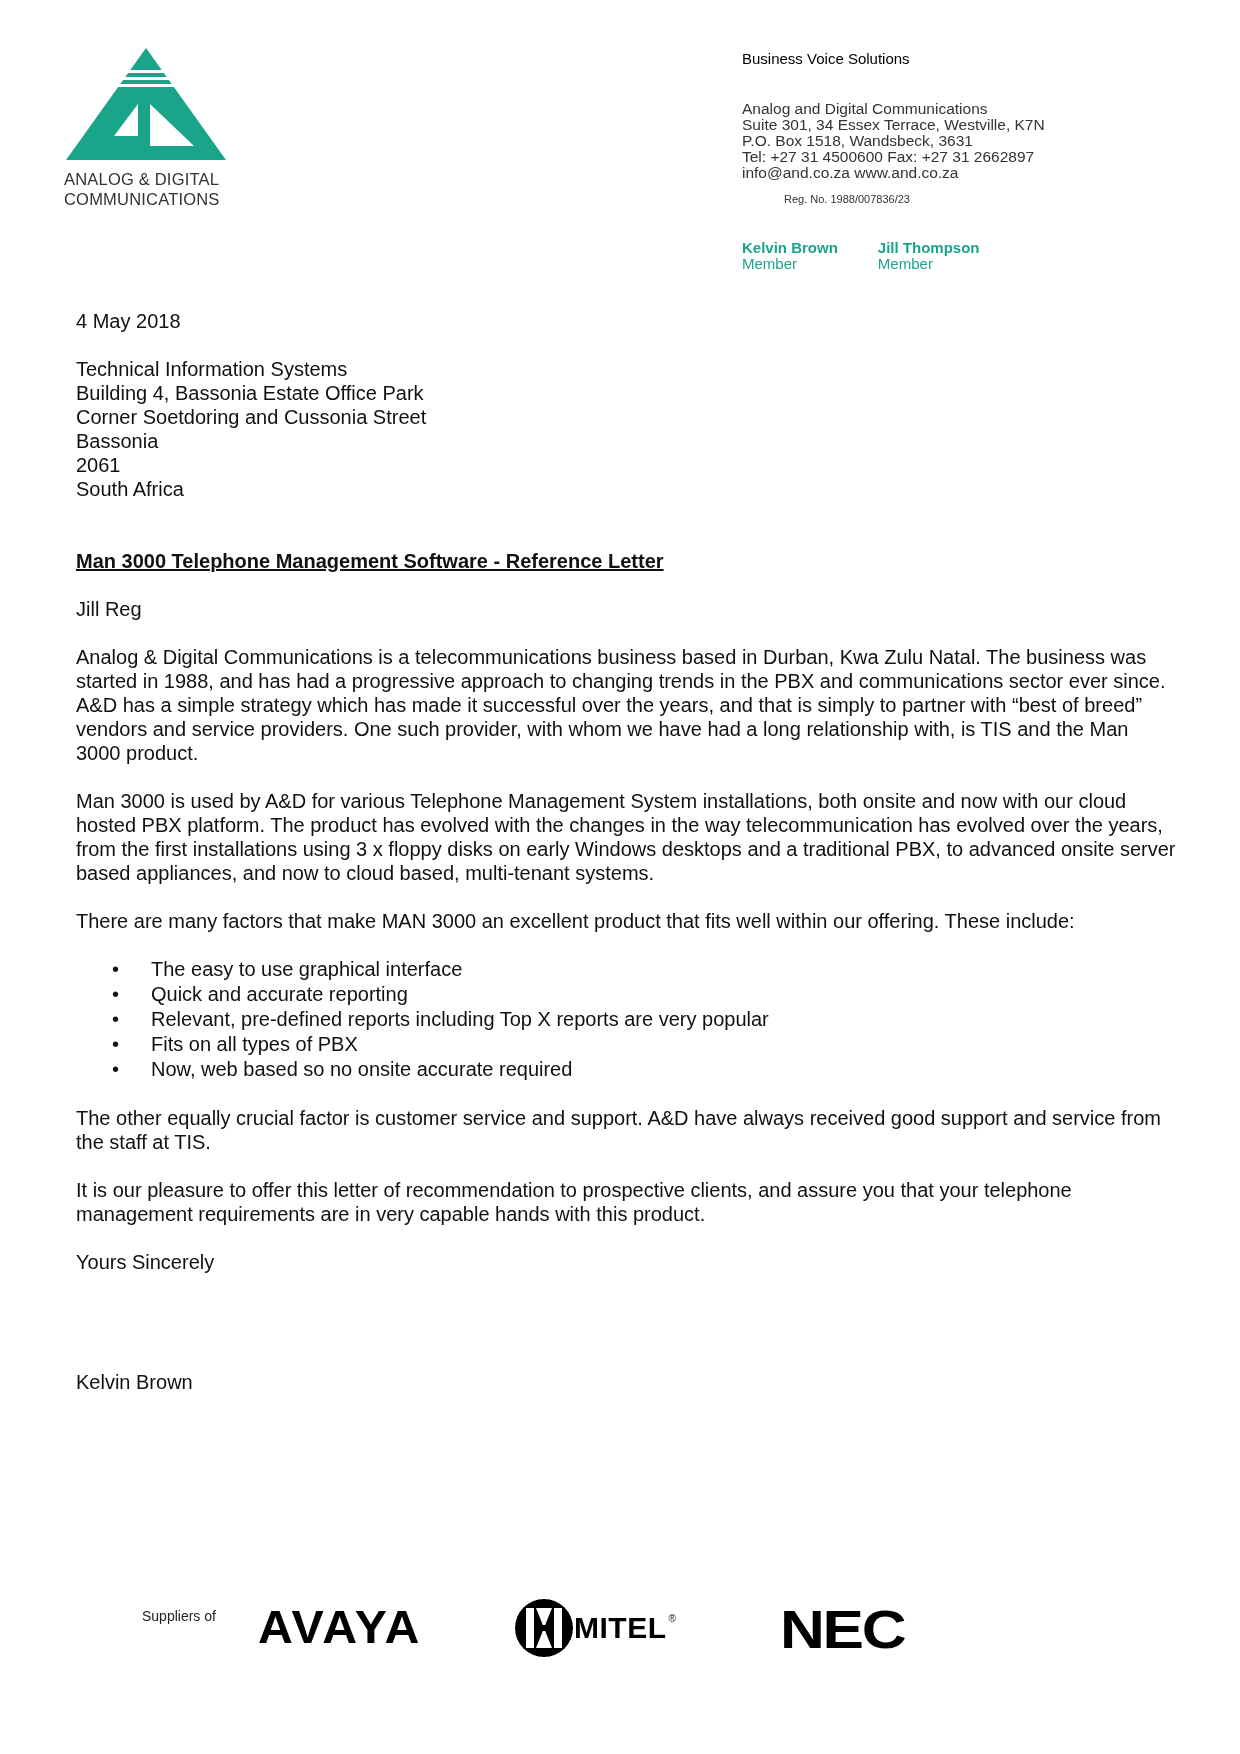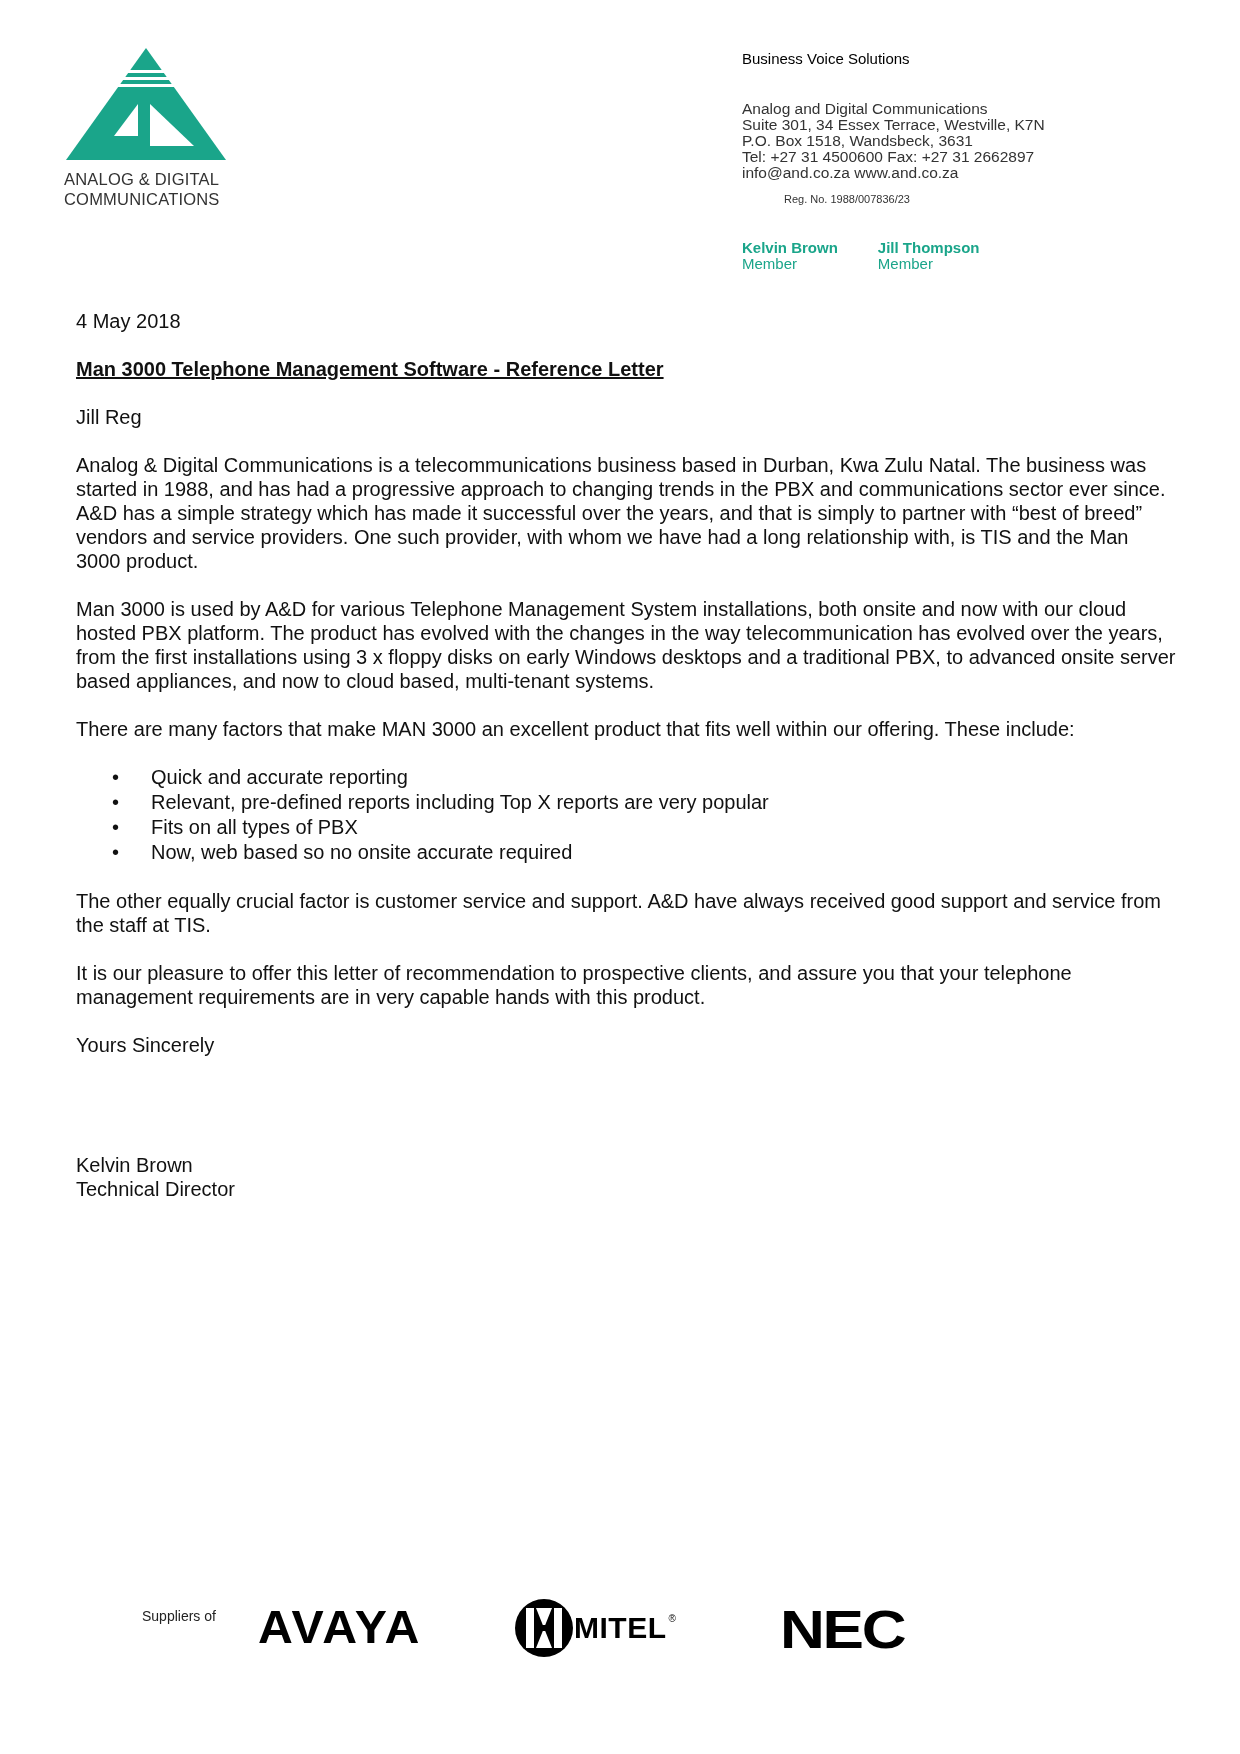--- a/index.html
+++ b/index.html
@@ -75,36 +75,44 @@
     <div class="role">Member</div>
   </div>
   <div class="member">
     <div class="name">Jill Thompson</div>
     <div class="role">Member</div>
   </div>
 </div>
 
 <div class="abs letter">
   <p class="date">4 May 2018</p>
+  <div class="recipient">
+    <p>Technical Information Systems</p>
+    <p>Building 4, Bassonia Estate Office Park</p>
+    <p>Corner Soetdoring and Cussonia Street</p>
+    <p>Bassonia</p>
+    <p>2061</p>
+    <p>South Africa</p>
+  </div>
   <p class="subject">Man 3000 Telephone Management Software - Reference Letter</p>
   <p class="salute">Jill Reg</p>
   <p class="para">Analog &amp; Digital Communications is a telecommunications business based in Durban, Kwa Zulu Natal.  The business was started in 1988, and has had a progressive approach to changing trends in the PBX and communications sector ever since.  A&amp;D has a simple strategy which has made it successful over the years, and that is simply to partner with “best of breed” vendors and service providers.  One such provider, with whom we have had a long relationship with, is TIS and the Man 3000 product.</p>
   <p class="para">Man 3000 is used by A&amp;D for various Telephone Management System installations, both onsite and now with our cloud hosted PBX platform.  The product has evolved with the changes in the way telecommunication has evolved over the years, from the first installations using 3 x floppy disks on early Windows desktops and a traditional PBX, to advanced onsite server based appliances, and now to cloud based, multi-tenant systems.</p>
   <p class="para">There are many factors that make MAN 3000 an excellent product that fits well within our offering.  These include:</p>
   <ul class="factors">
+    <li>The easy to use graphical interface</li>
     <li>Quick and accurate reporting</li>
     <li>Relevant, pre-defined reports including Top X reports are very popular</li>
     <li>Fits on all types of PBX</li>
     <li>Now, web based so no onsite accurate required</li>
   </ul>
   <p class="para">The other equally crucial factor is customer service and support.  A&amp;D have always received good support and service from the staff at TIS.</p>
   <p class="para">It is our pleasure to offer this letter of recommendation to prospective clients, and assure you that your telephone management requirements are in very capable hands with this product.</p>
   <p class="closing">Yours Sincerely</p>
   <p>Kelvin Brown</p>
-  <p>Technical Director</p>
 </div>
 
 <div class="abs footer">
   <div class="suppliers">Suppliers of</div>
   <div class="avaya">AVAYA</div>
   <div class="mitel">
     <svg width="60" height="60" viewBox="0 0 60 60">
       <circle cx="30" cy="30" r="29" fill="#000"></circle>
       <rect x="12" y="10" width="8" height="40" fill="#fff"></rect>
       <rect x="40" y="10" width="8" height="40" fill="#fff"></rect>

